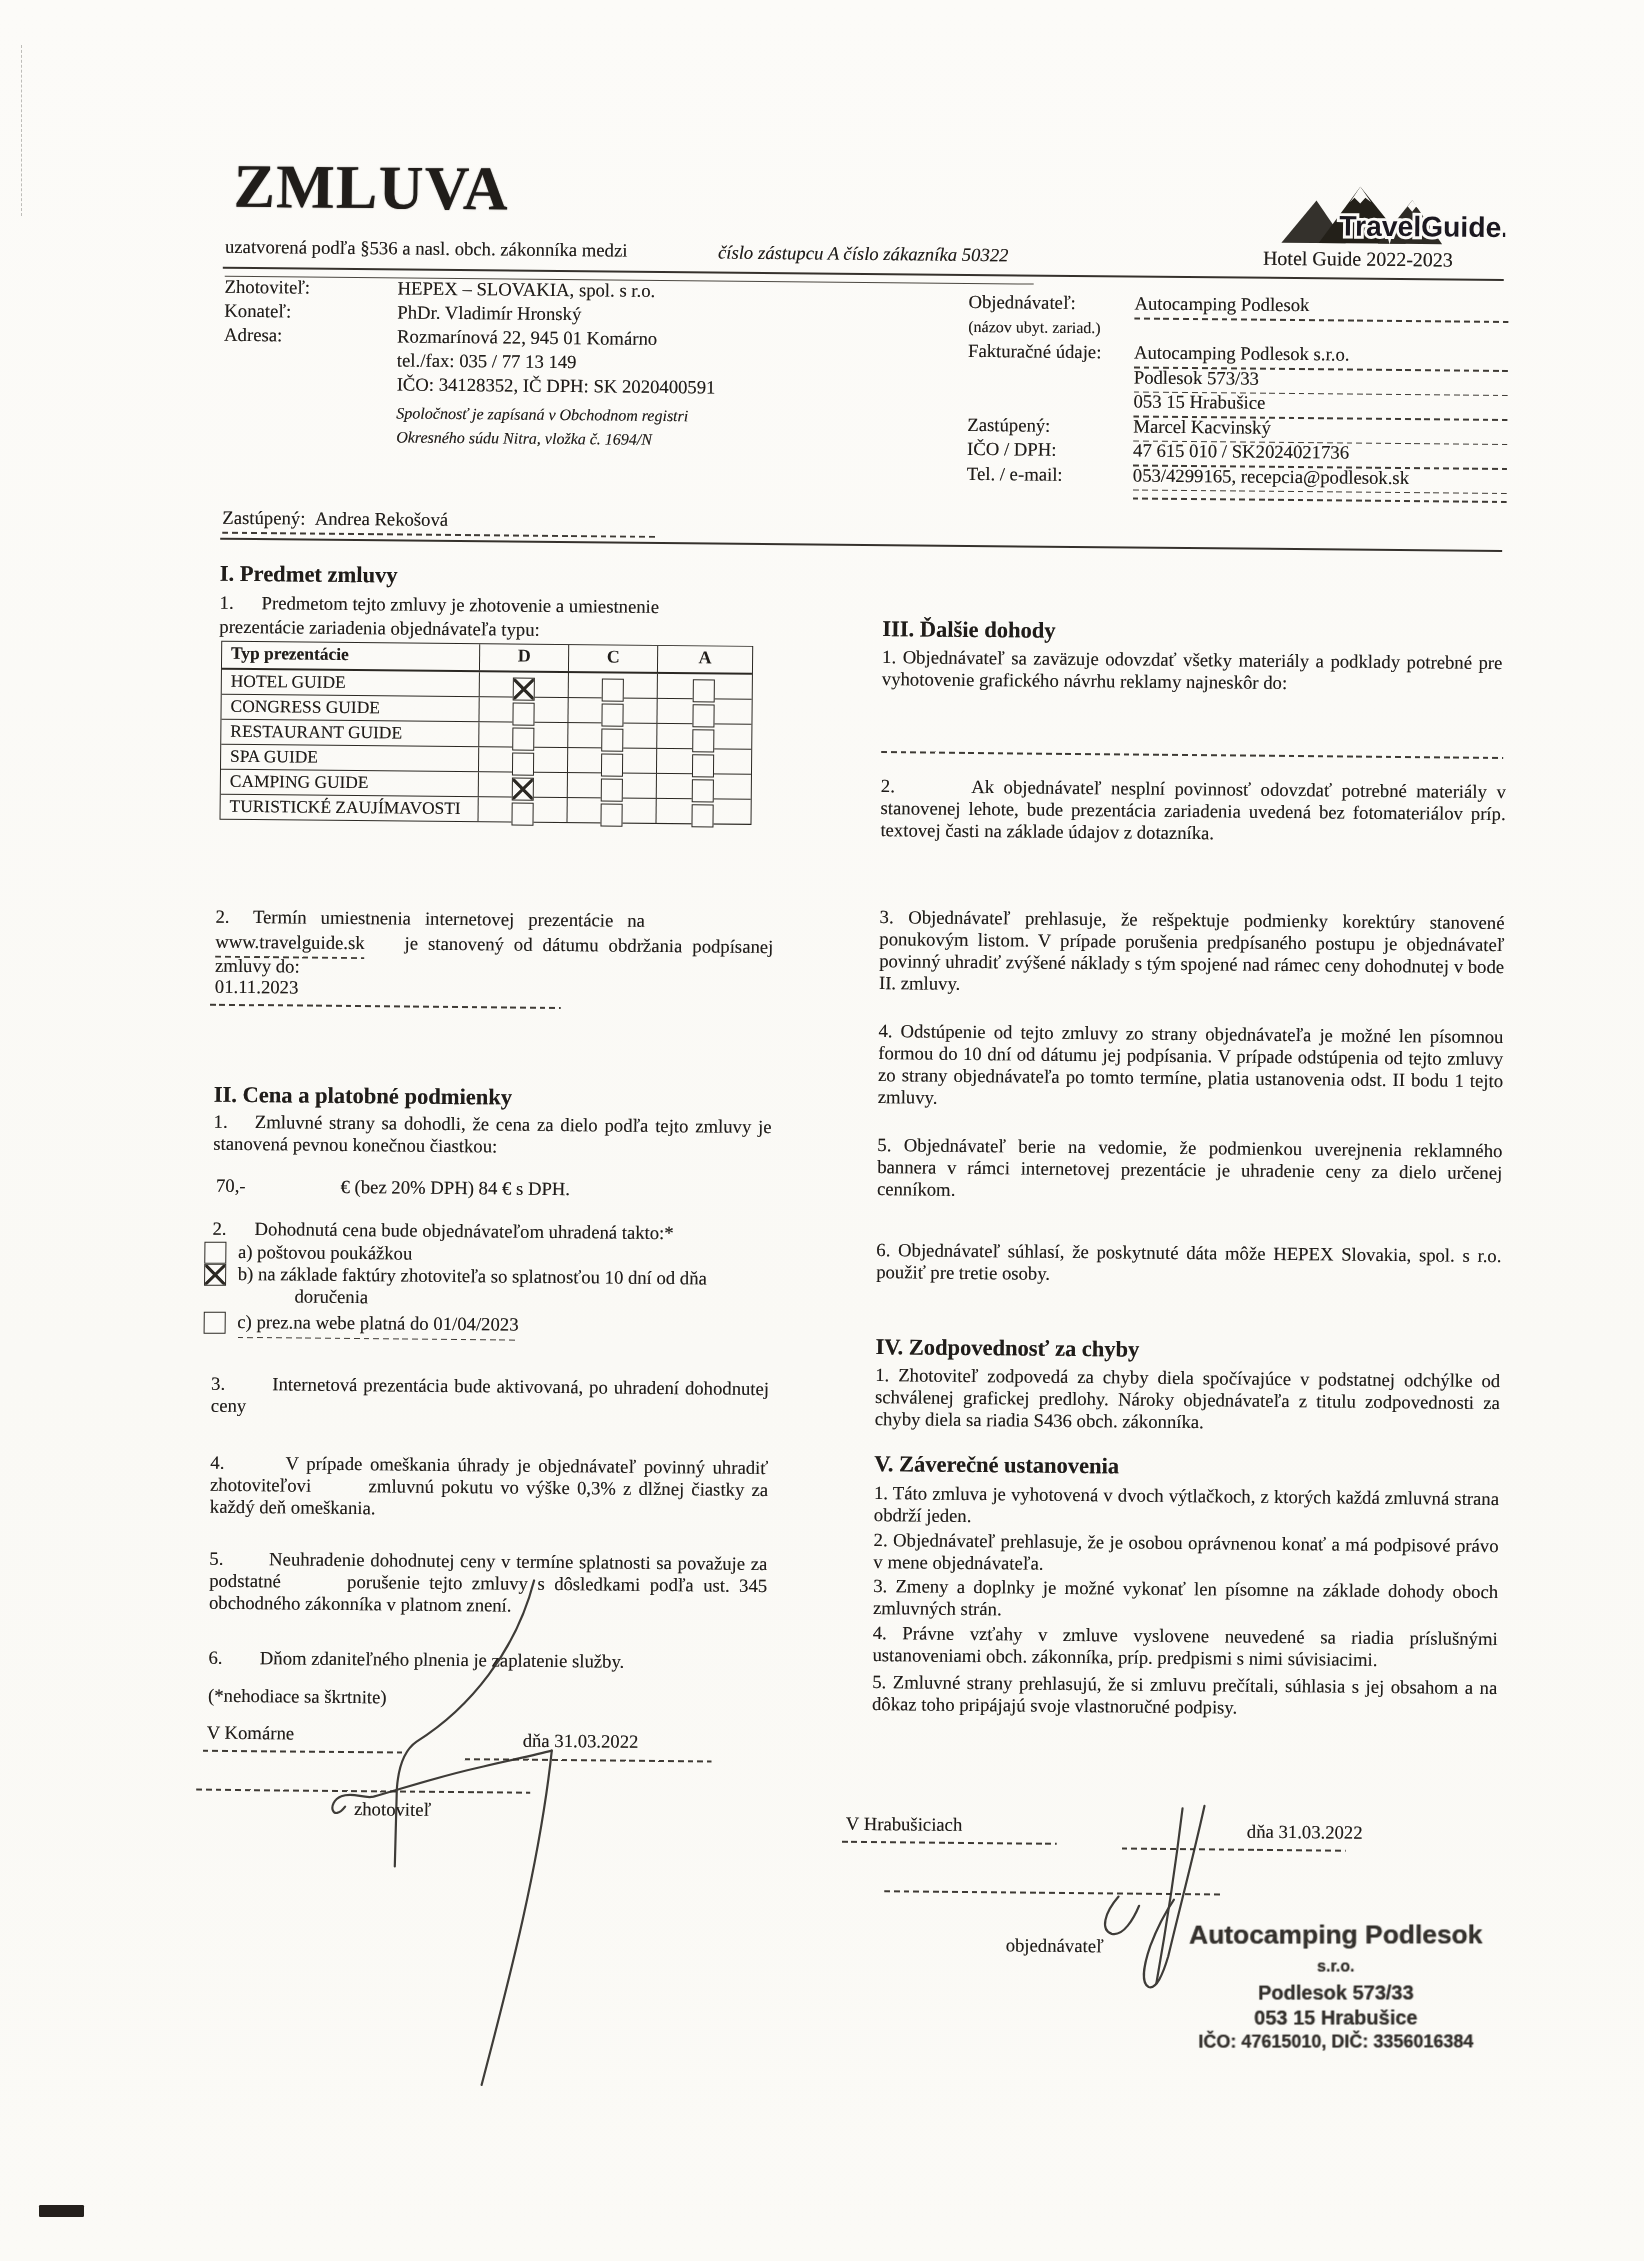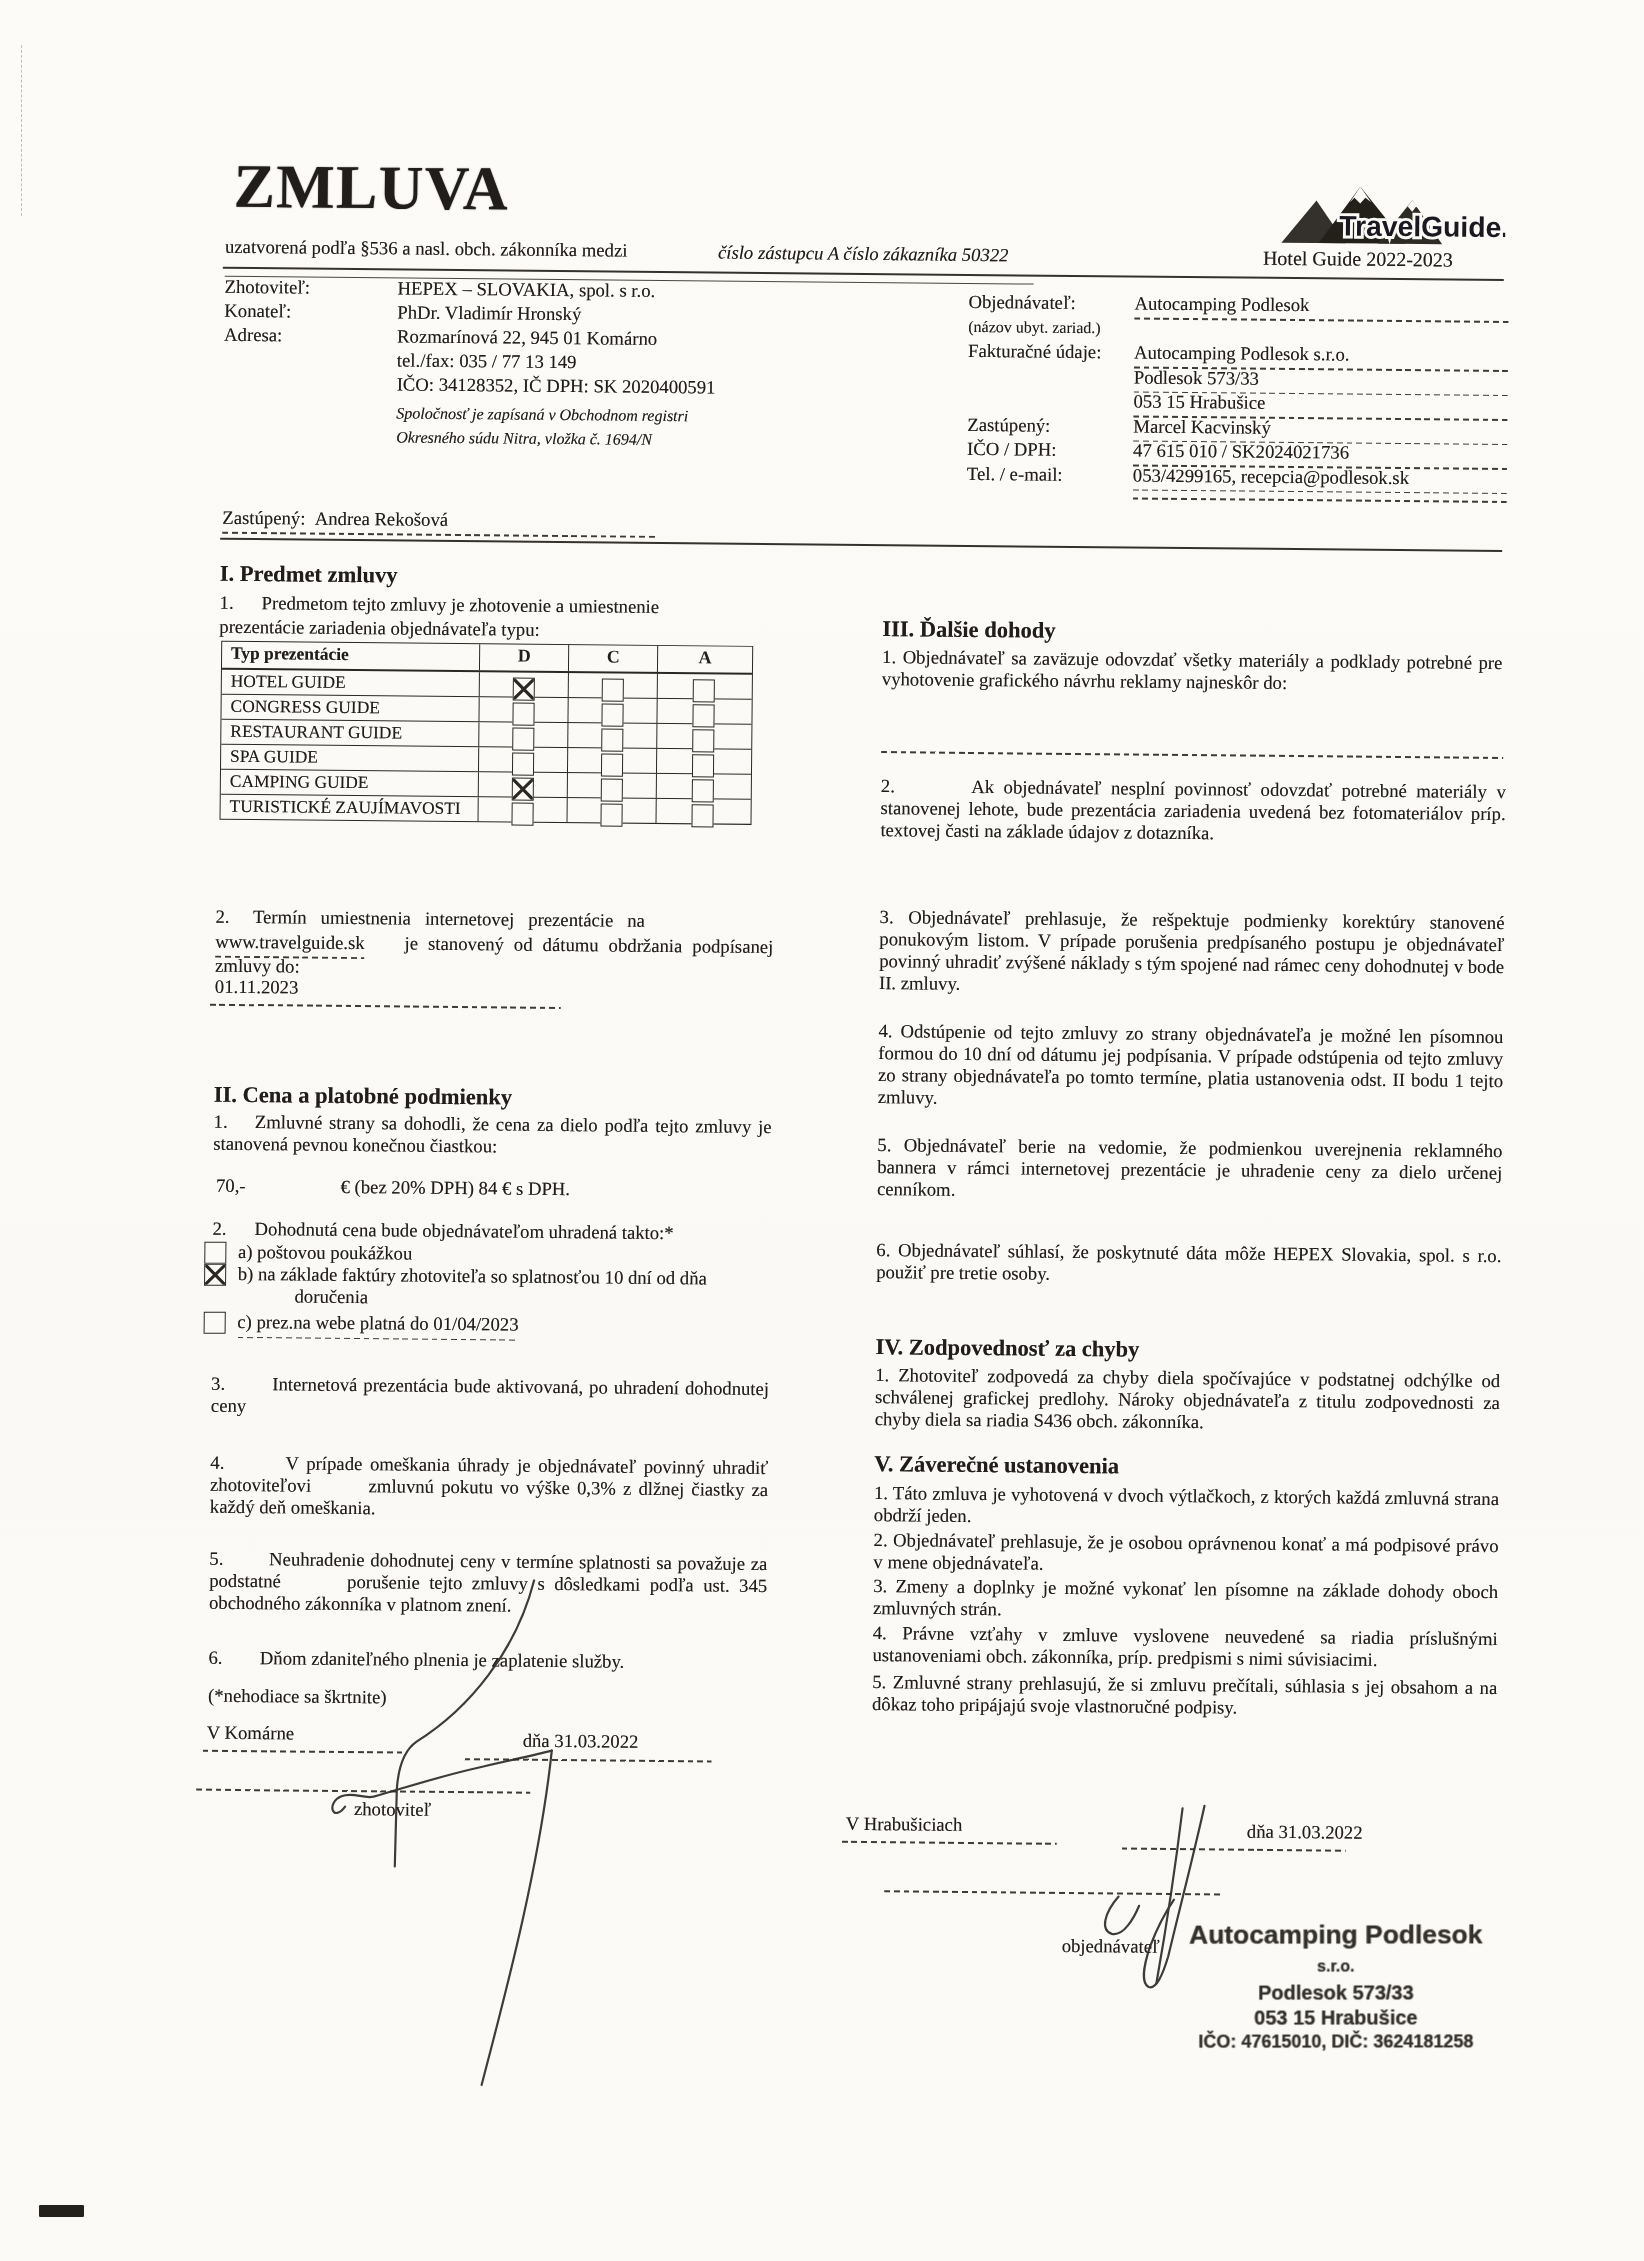--- a/index.html
+++ b/index.html
@@ -287,27 +287,27 @@
       <p class="jp" style="margin-top:2.6px">3. Zmeny a doplnky je možné vykonať len písomne na základe dohody oboch zmluvných strán.</p>
       <p class="jp" style="margin-top:2.6px">4. Právne vzťahy v zmluve vyslovene neuvedené sa riadia príslušnými ustanoveniami obch. zákonníka, príp. predpismi s nimi súvisiacimi.</p>
       <p class="jp" style="margin-top:5.2px">5. Zmluvné strany prehlasujú, že si zmluvu prečítali, súhlasia s jej obsahom a na dôkaz toho pripájajú svoje vlastnoručné podpisy.</p>
     </div>
 
     <div class="abs txt" style="left:863px;top:1804px">V Hrabušiciach</div>
     <div class="abs dashline" style="left:859px;top:1833px;width:215px"></div>
     <div class="abs txt" style="left:1264px;top:1808px">dňa 31.03.2022</div>
     <div class="abs dashline" style="left:1139px;top:1837px;width:224px"></div>
     <div class="abs dashline" style="left:902px;top:1882px;width:338px"></div>
-    <div class="abs txt" style="left:1080px;top:1924px">objednávateľ</div>
+    <div class="abs txt" style="left:1024px;top:1924px">objednávateľ</div>
 
     <div class="abs stamp" style="left:1200px;top:1908px">
       <div class="l1"><span>Autocamping Podlesok</span> <span class="sro">s.r.o.</span></div>
       <div class="l2">Podlesok 573/33</div>
       <div class="l3">053 15 Hrabušice</div>
-      <div class="l4">IČO: 47615010, DIČ: 3624181258</div>
+      <div class="l4">IČO: 47615010, DIČ: 3356016384</div>
     </div>
 
     <svg class="sig-svg" width="1644" height="2261" viewBox="0 0 2552 3510">
       <g fill="none" stroke="#2f2c28" stroke-width="3.4" stroke-linecap="round" opacity="0.92">
         <path d="M 852,2446 C 825,2555 755,2645 672,2698 C 652,2712 644,2738 642,2772 L 640,2892"></path>
         <path d="M 562,2800 C 543,2826 532,2794 556,2784 C 574,2776 590,2788 606,2784 C 648,2772 706,2752 766,2738 C 810,2727 852,2718 882,2710"></path>
         <path d="M 882,2710 C 864,2896 810,3102 778,3230"></path>
         <path d="M 1896,2786 C 1880,2862 1858,2950 1842,3020 C 1834,3048 1824,3072 1812,3068 C 1800,3062 1804,3034 1814,3004 C 1826,2972 1838,2950 1850,2932"></path>
         <path d="M 1862,2790 C 1854,2862 1840,2966 1824,3062"></path>
         <path d="M 1764,2928 C 1742,2954 1736,2980 1754,2986 C 1772,2990 1788,2962 1796,2942"></path>

